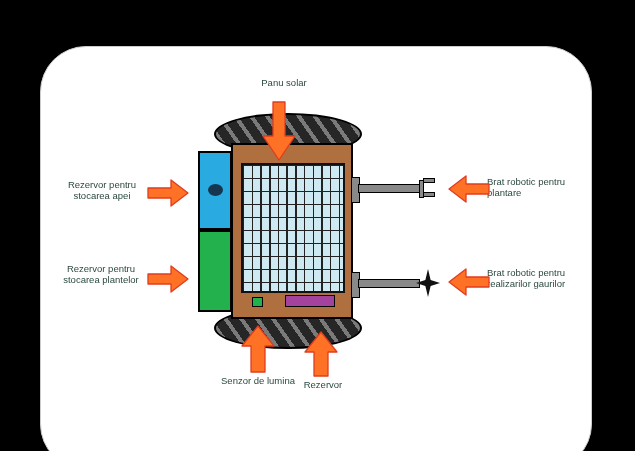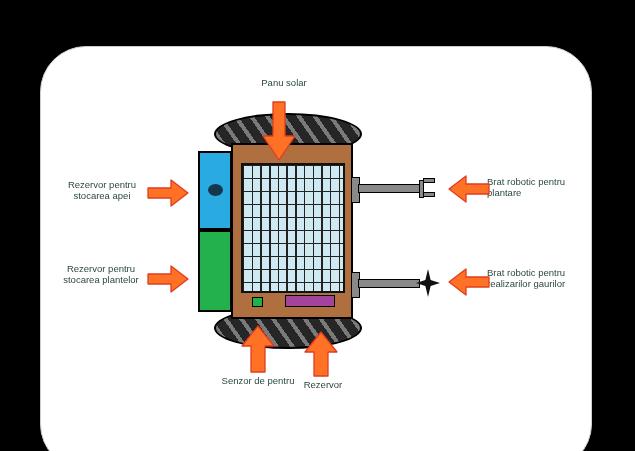--- a/index.html
+++ b/index.html
@@ -199,17 +199,17 @@
     </svg>
     <svg class="arrow arrow-up-2" width="34" height="46" viewBox="0 0 34 46">
       <polygon points="17,1 33,21 24,21 24,45 10,45 10,21 1,21"></polygon>
     </svg>
 
     <div class="label label-center lbl-solar">Panu solar</div>
     <div class="label label-center lbl-water">Rezervor pentru stocarea apei</div>
     <div class="label label-center lbl-plant">Rezervor pentru stocarea plantelor</div>
     <div class="label label-left lbl-arm1">Brat robotic pentru plantare</div>
     <div class="label label-left lbl-arm2">Brat robotic pentru realizarilor gaurilor</div>
-    <div class="label label-center lbl-sensor">Senzor de pentru</div>
+    <div class="label label-center lbl-sensor">Senzor de lumina</div>
     <div class="label label-center lbl-battery">Rezervor</div>
 
   </div>
 </div>
 
 </body></html>

